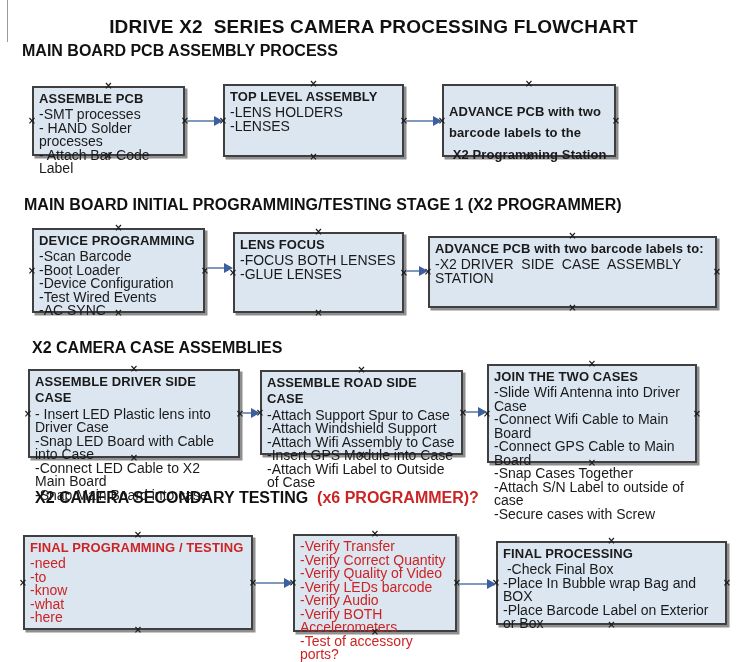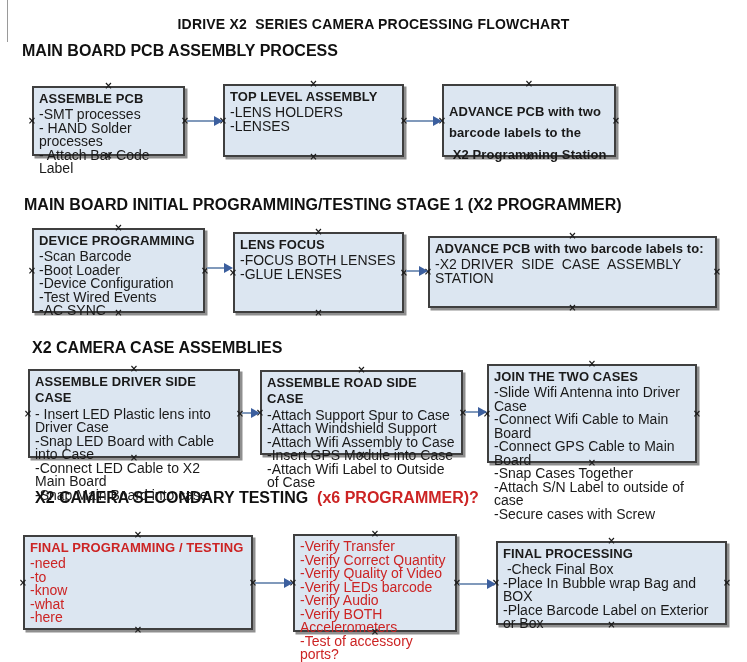--- a/index.html
+++ b/index.html
@@ -6,21 +6,21 @@
   #canvas{
     position:relative;
     width:747px;height:662px;
     background:#ffffff;
     font-family:"Liberation Sans","DejaVu Sans",sans-serif;
     color:#1a1a1a;
     overflow:hidden;
   }
   .page-title{
     position:absolute;left:0;top:16px;width:747px;
-    text-align:center;font-size:14px;font-weight:bold;
+    text-align:center;font-size:19px;font-weight:bold;
     letter-spacing:0.2px;white-space:pre-wrap;color:#111;
   }
   .section-header{
     position:absolute;font-size:16px;font-weight:bold;color:#111;
     white-space:pre;
   }
   .section-header .red-part{color:var(--red);margin-top:34px;}
   .hdr-1{left:22px;top:42px;}
   .hdr-2{left:24px;top:196px;}
   .hdr-3{left:32px;top:339px;}

